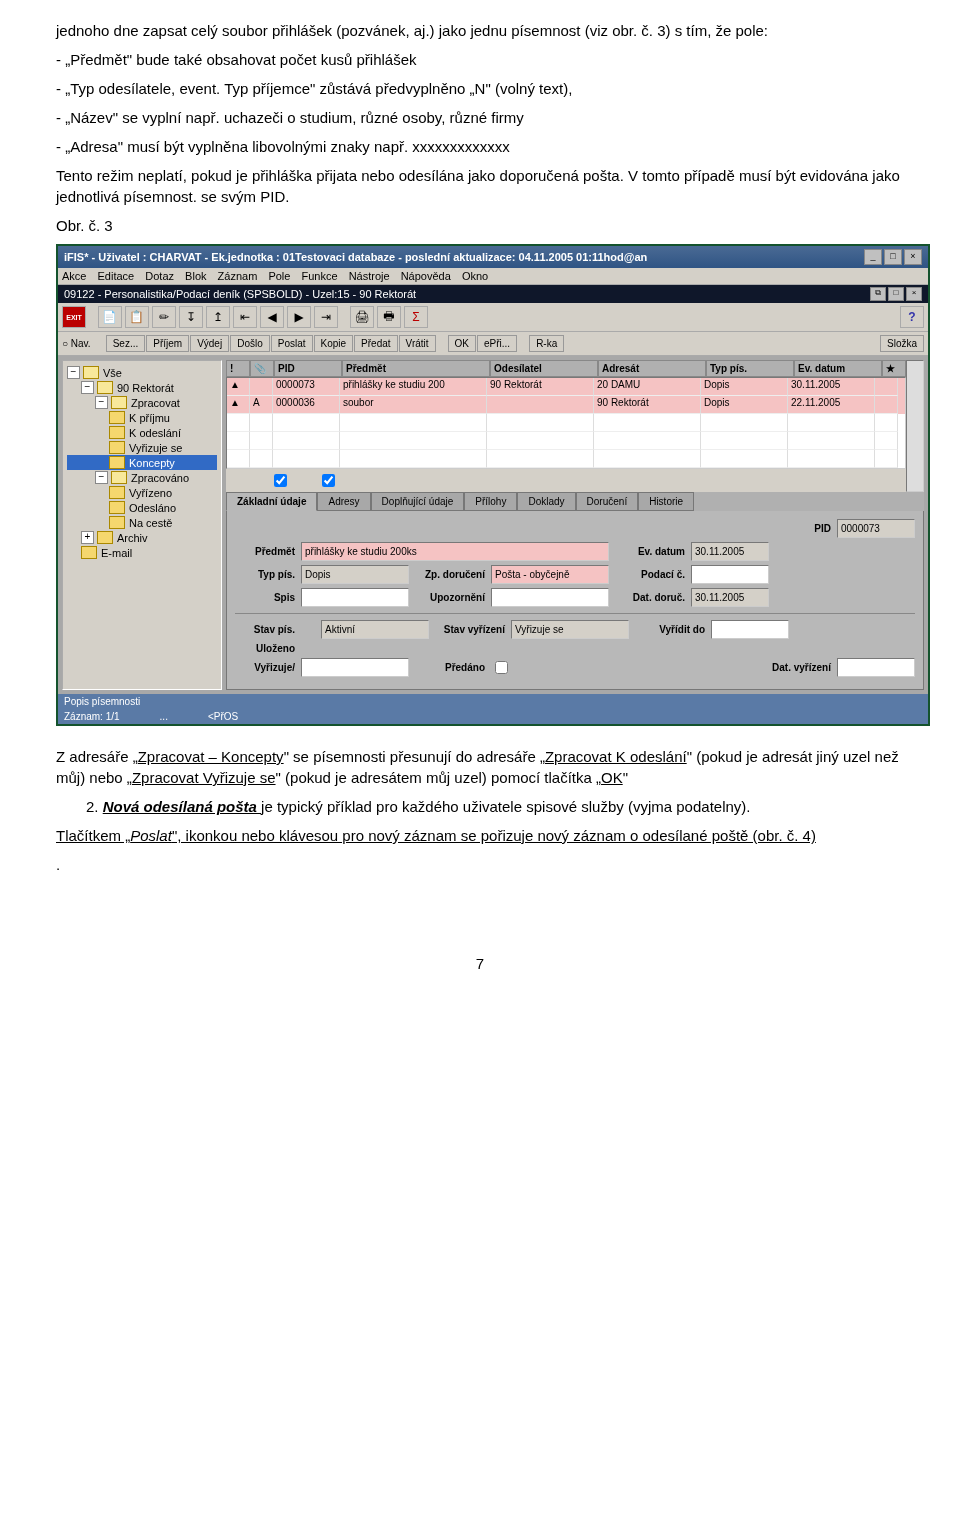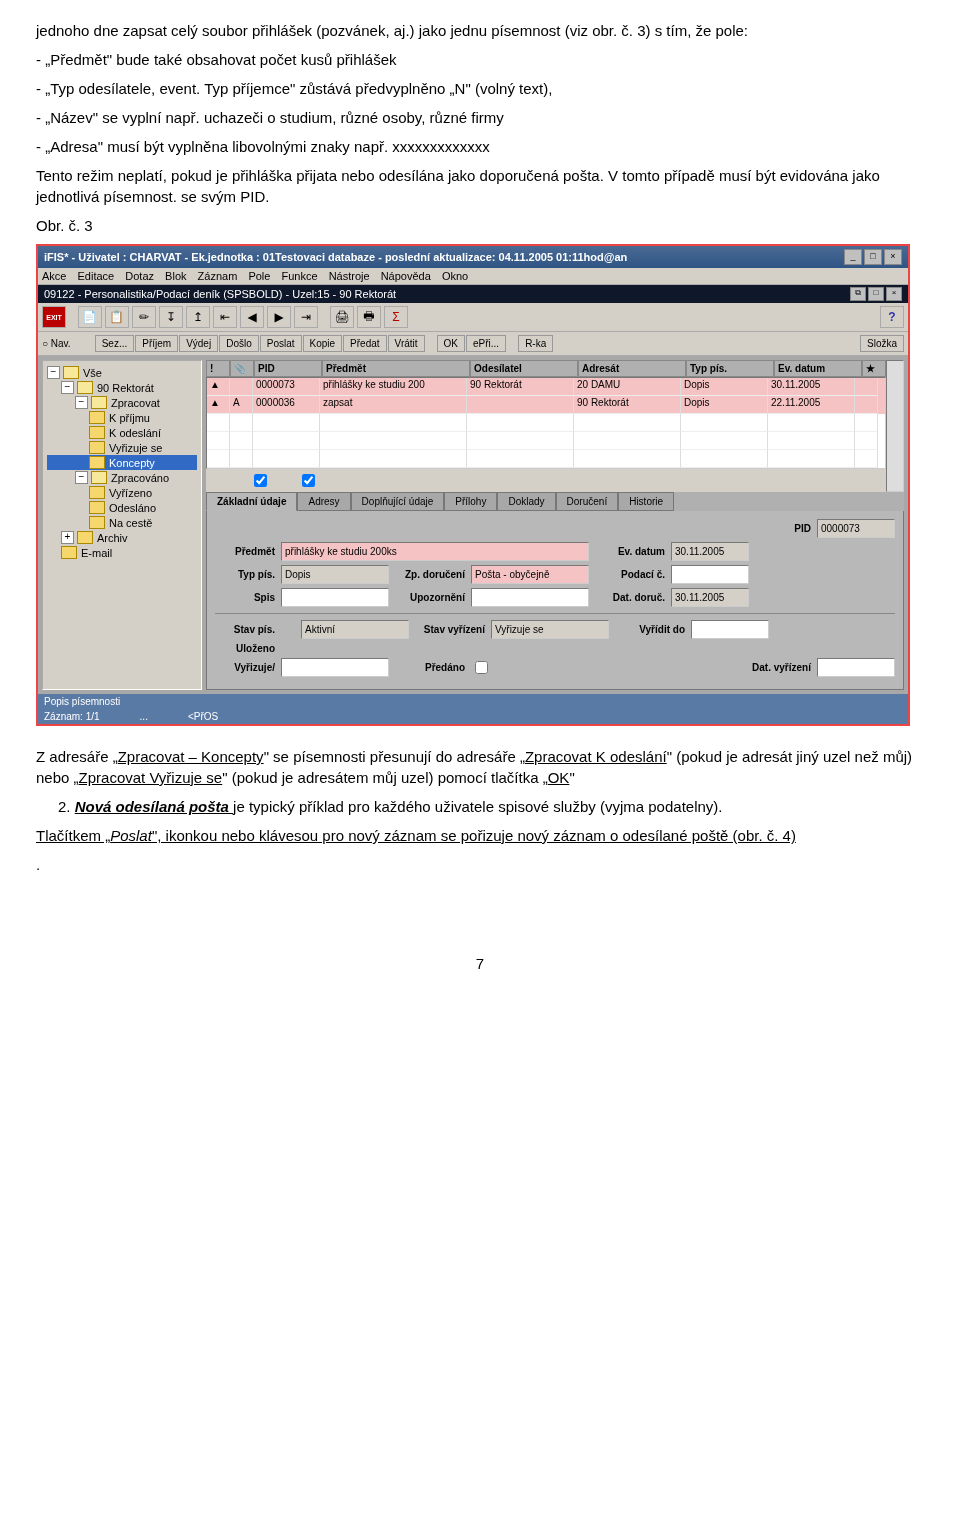--- a/index.html
+++ b/index.html
@@ -1,42 +1,42 @@
 <!DOCTYPE html>
 <html><head>
 <meta charset="utf-8">
 <style>
   body{margin:0;font-family:Arial,sans-serif;font-size:13px;background:#fff;color:#000;width:960px}
-  .page{padding:20px 36px}
+  .page{padding:20px 56px}
   .doc-text{font-size:15px;line-height:1.4;margin-bottom:8px}
   .doc-text i{font-style:italic}
   u{text-decoration:underline}
   .boldit{font-weight:bold;font-style:italic}
   .underline{text-decoration:underline}
   .pagenum{text-align:center;margin-top:80px;font-size:15px}
 
   
-  .app{border:2px solid #ef4444;background:#d4d0c8;margin:8px 0 20px 0;font-size:11px;width:870px}
+  .app{border:2px solid #14532d;background:#d4d0c8;margin:8px 0 20px 0;font-size:11px;width:870px}
   .titlebar{background:linear-gradient(#4a6a94,#2f5484);color:#fff;padding:3px 6px;display:flex;align-items:center;justify-content:space-between}
   .titlebar .t{font-weight:bold;white-space:nowrap;overflow:hidden}
   .winbtns{display:flex;gap:2px}
   .winbtn{width:16px;height:14px;background:#c0c0c0;border:1px solid #888;font-size:9px;text-align:center;line-height:12px;color:#000}
   .menubar{background:#d4d0c8;padding:2px 4px;border-bottom:1px solid #aaa}
   .menubar span{margin-right:8px;cursor:default}
   .subtitle{background:#0f172a;color:#fff;padding:2px 6px;display:flex;justify-content:space-between;align-items:center}
   .subbtns{display:flex;gap:2px}
   .subbtn{width:14px;height:12px;background:#c0c0c0;border:1px solid #888;font-size:8px;text-align:center;line-height:10px;color:#000}
   .toolbar{background:#d4d0c8;padding:3px 4px;border-bottom:1px solid #aaa;display:flex;gap:3px;align-items:center}
   .tbbtn{width:22px;height:20px;border:1px solid #aaa;background:#d4d0c8;display:flex;align-items:center;justify-content:center;font-size:12px}
   .tbbtn.exit{background:#b00;color:#fff;font-size:7px;font-weight:bold}
   .tbsep{width:6px}
   .actionbar{background:#d4d0c8;padding:3px 4px;border-bottom:1px solid #aaa;display:flex;gap:1px;align-items:center}
   .actbtn{padding:2px 6px;border:1px solid #999;background:#d4d0c8;font-size:10px;cursor:default}
   .actsep{width:10px}
-  .nav-radio{margin-right:23px;font-size:10px}
+  .nav-radio{margin-right:14px;font-size:10px}
 
   .mainarea{display:flex;background:#a8a8a8}
   .tree{width:170px;background:#d4d0c8;border:1px inset #fff;margin:4px;padding:4px;font-size:11px}
   .tree-node{display:flex;align-items:center;padding:1px 0;cursor:default}
   .tree-node .tog{width:11px;height:11px;border:1px solid #888;background:#fff;text-align:center;line-height:9px;font-size:10px;margin-right:3px}
   .tree-node .fold{width:14px;height:11px;background:#f5d76e;border:1px solid #aa8800;margin-right:4px}
   .tree-node .fold.open{background:#f8e89a}
   .tree-node.sel{background:#316ac5;color:#fff}
   .tree-indent1{padding-left:14px}
   .tree-indent2{padding-left:28px}
@@ -240,21 +240,21 @@
             <div class="c-odes">90 Rektorát</div>
             <div class="c-adr">20 DAMU</div>
             <div class="c-typ">Dopis</div>
             <div class="c-ev">30.11.2005</div>
             <div class="c-star"></div>
           </div>
           <div class="gridrow data">
             <div class="c-warn">▲</div>
             <div class="c-clip">A</div>
             <div class="c-pid">0000036</div>
-            <div class="c-pred">zapsat</div>
+            <div class="c-pred">soubor</div>
             <div class="c-odes"></div>
             <div class="c-adr">90 Rektorát</div>
             <div class="c-typ">Dopis</div>
             <div class="c-ev">22.11.2005</div>
             <div class="c-star"></div>
           </div>
           <div class="gridrow">
                   <div class="c-warn"></div>
                   <div class="c-clip"></div>
                   <div class="c-pid"></div>
@@ -365,21 +365,21 @@
     <div class="statusbar">
       <span>Záznam: 1/1</span>
       <span>...</span>
       <span>&lt;PřOS</span>
     </div>
   </div>
 
   <div class="doc-text">
     <span>Z adresáře „</span><u>Zpracovat – Koncepty</u><span>" se písemnosti přesunují do adresáře „</span><u>Zpracovat K odeslání</u><span>" (pokud je adresát jiný uzel než můj) nebo „</span><u>Zpracovat Vyřizuje se</u><span>" (pokud je adresátem můj uzel) pomocí tlačítka „</span><u>OK</u><span>"</span>
   </div>
-  <div class="doc-text" style="margin-left:22px">
+  <div class="doc-text" style="margin-left:30px">
     <span>2. </span><span class="boldit underline">Nová odesílaná pošta </span><span>je typický příklad pro každého uživatele spisové služby (vyjma podatelny).</span>
   </div>
   <div class="doc-text">
     <u><span>Tlačítkem „</span><i>Poslat</i><span>", ikonkou nebo klávesou pro nový záznam se pořizuje nový záznam o odesílané poště (obr. č. 4)</span></u>
   </div>
   <div class="doc-text">.</div>
 
   <div class="pagenum">7</div>
 </div>
 

